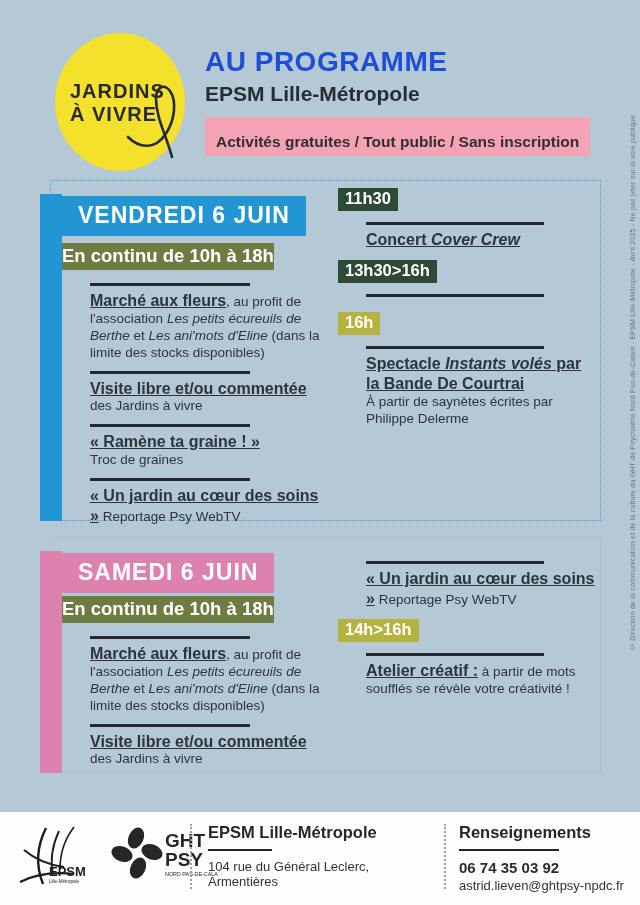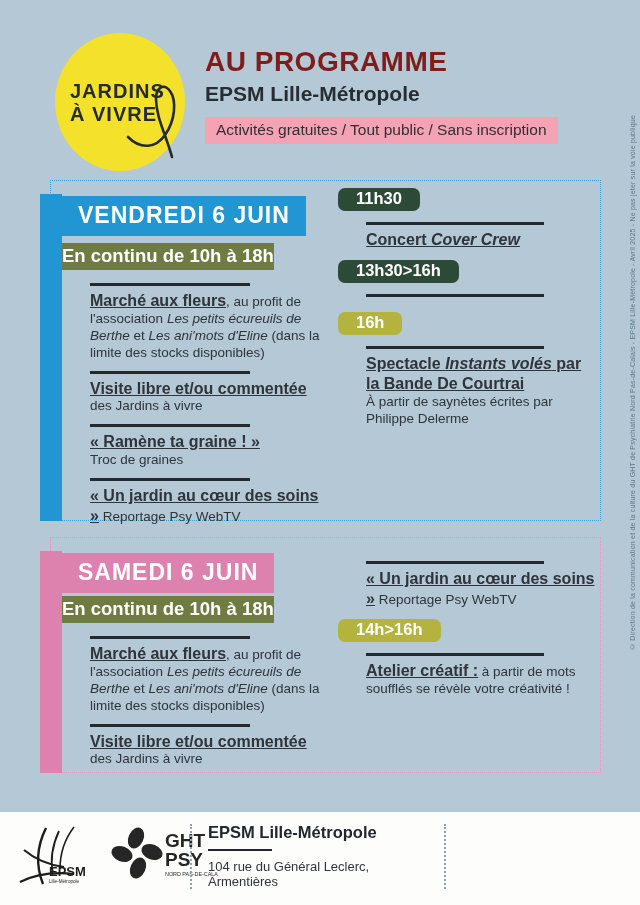--- a/index.html
+++ b/index.html
@@ -13,25 +13,25 @@
   .logo-circle {
     position:absolute; left:55px; top:33px; width:130px; height:138px;
     background:#f3e12b; border-radius:50%;
   }
   .logo-text {
     position:absolute; left:15px; top:47px; font-weight:bold; font-size:20px;
     line-height:1.15; letter-spacing:1px; color:#262b31;
   }
   .logo-sketch { position:absolute; right:6px; bottom:10px; }
   .header-text { position:absolute; left:205px; top:46px; }
-  .page-title { margin:0; font-size:28px; font-weight:800; letter-spacing:.5px; color:#7f1d1d; }
+  .page-title { margin:0; font-size:28px; font-weight:800; letter-spacing:.5px; color:#1d4ed8; }
   .page-subtitle { margin:4px 0 11px; font-size:21px; font-weight:bold; color:#272d33; }
   .banner {
     display:inline-block; background:#f3a3b4; color:#332e35;
-    font-weight:normal; font-size:15.5px; padding:4px 11px 5px;
+    font-weight:bold; font-size:15.5px; padding:16px 11px 5px;
   }
 
   
   .day { position:absolute; left:50px; width:549px; }
   .day.friday   { top:180px; height:339px; border:1px dotted #3aa0d6; }
   .day.saturday { top:537px; height:234px; border:1px dotted #e295bd; }
   .side-bar { position:absolute; left:-11px; top:13px; bottom:-1px; width:22px; }
   .friday .side-bar,   .friday .day-title   { background:#2196d2; }
   .saturday .side-bar, .saturday .day-title { background:#dd81af; }
   .day-title {
@@ -50,21 +50,21 @@
   }
   .items { padding-left:28px; }
   .item { margin-top:9px; }
   .rule  { border-top:3px solid #23292f; width:160px; margin:0 0 5px; }
   .col-right .rule { width:178px; }
   .txt { margin:0; font-size:13.5px; line-height:1.25; color:#2e343b; }
   .et  { font-weight:bold; font-size:16px; line-height:1.2;text-decoration:underline; }
   .blockdesc { display:block; }
   .time-badge {
     display:inline-block; color:#fff; font-weight:bold; font-size:16.5px;
-    padding:1px 18px 3px; margin:10px 0 2px;border-radius:7px;
+    padding:1px 7px 3px; margin:10px 0 2px;
   }
   .time-badge.first { margin-top:0; }
   .time-badge.dark  { background:#2d4a37; }
   .time-badge.light { background:#b5b33f; }
 
   
   .footer { position:absolute; left:0; top:812px; width:640px; height:93px; background:#fdfdfc; }
   .logos { position:absolute; left:16px; top:12px; }
   .fsep { position:absolute; top:12px; bottom:16px; border-left:2px dotted #91a2ac; }
   .fsep.s1 { left:190px; } .fsep.s2 { left:444px; }
@@ -214,15 +214,21 @@
         <text x="57" y="52" font-size="5.4" fill="#262626">NORD PAS-DE-CALAIS</text>
       </svg>
     </div>
     <div class="fsep s1"></div>
     <div class="fcol mid">
       <div class="f-title">EPSM Lille-Métropole</div>
       <div class="f-rule"></div>
       <div class="f-small">104 rue du Général Leclerc, Armentières</div>
     </div>
     <div class="fsep s2"></div>
+    <div class="fcol right">
+      <div class="f-title">Renseignements</div>
+      <div class="f-rule"></div>
+      <div class="f-strong">06 74 35 03 92</div>
+      <div class="f-small">astrid.lieven@ghtpsy-npdc.fr</div>
+    </div>
   </div>
 
 </div>
 
 </body></html>

